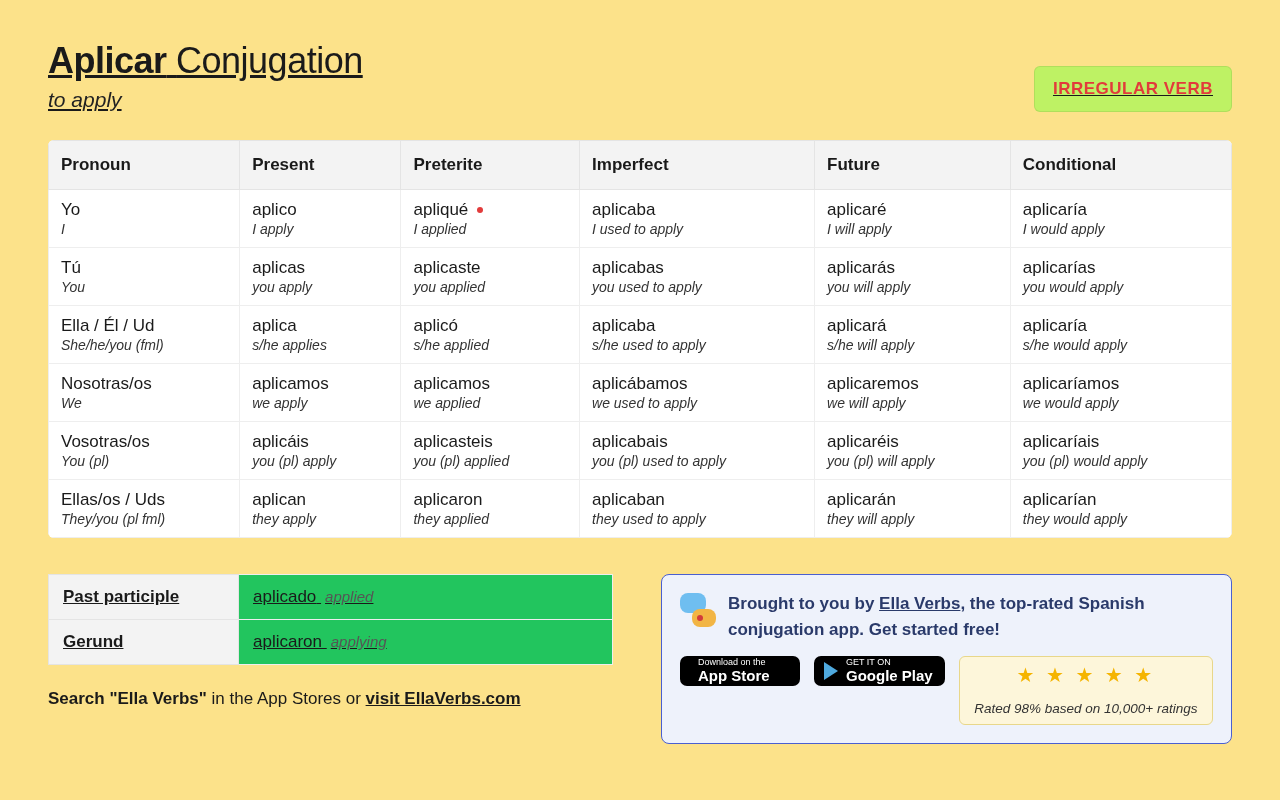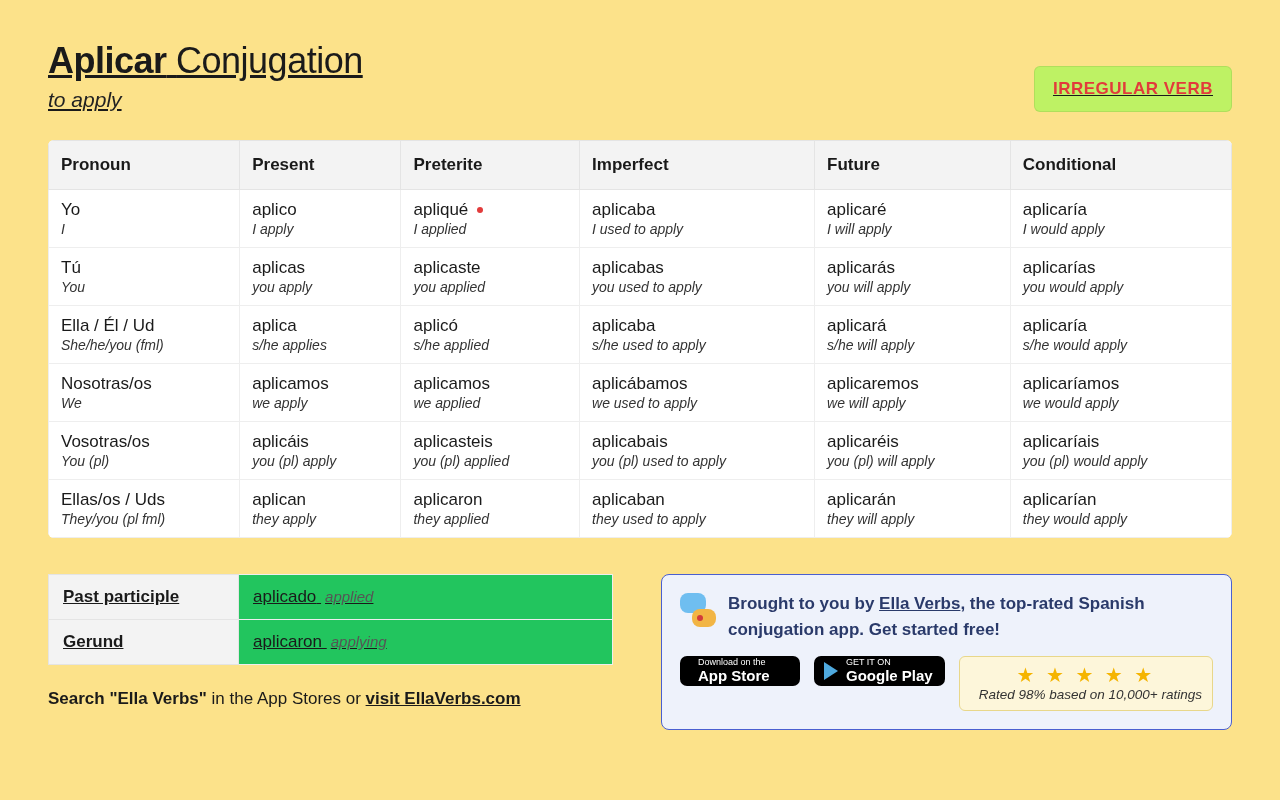--- a/index.html
+++ b/index.html
@@ -191,21 +191,21 @@
   .store-text-big { font-size: 15px; font-weight: 600; line-height: 1.1; }
   .rating-box {
     flex: 1;
     background: #fdf6da;
     border: 1px solid #e8d78a;
     border-radius: 6px;
     text-align: center;
     padding: 6px 10px 8px 10px;
   }
   .stars { color: #f5b400; font-size: 20px; letter-spacing: 3px; }
-  .rating-text { font-size: 13.5px; font-style: italic; color: #333; margin-top: 0; text-align: right; }
+  .rating-text { font-size: 13.5px; font-style: italic; color: #333; margin-top: 14px; }
 </style>
 </head>
 <body>
 
 <div class="header-row">
   <div class="title-area">
     <h1>
       <span class="verb">Aplicar</span>
       <span>Conjugation</span>
     </h1>

